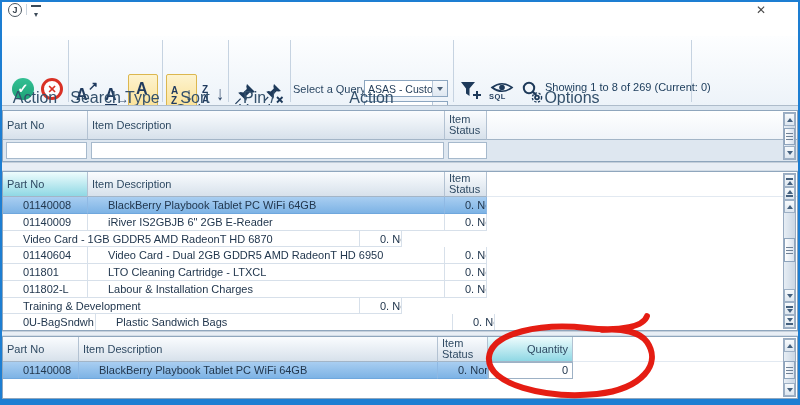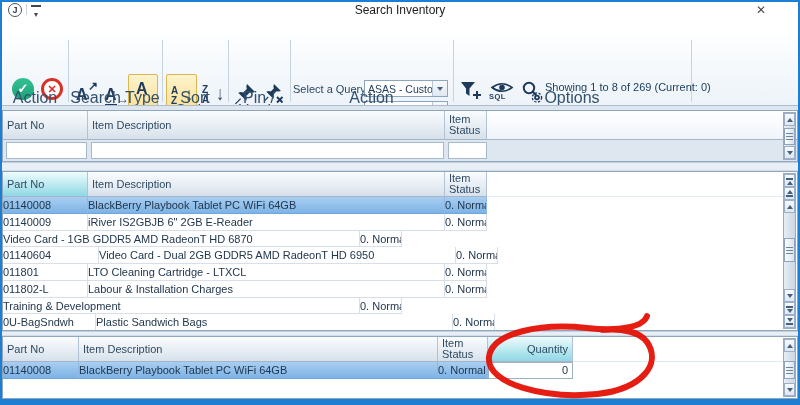--- a/index.html
+++ b/index.html
@@ -65,21 +65,21 @@
     color:#2f4a63;font-size:11px;display:flex;align-items:center;padding:0 4px;box-sizing:border-box;line-height:11px;}
   .g-h.cyan{background:linear-gradient(#eefcfd,#8fd8e4);}
   .g-h.rt{justify-content:flex-end;text-align:center;}
   .g-h.fill{flex:1;background:linear-gradient(#feffff,#f0f4f9);border-right:none;}
   .g-h.fill.white{background:#fff;border-bottom:1px solid #e2e9f1;}
   .f-strip{position:relative;height:22px;background:#dee7f0;border-bottom:1px solid #b3c2d2;}
   .f-in{position:absolute;top:2px;height:17px;border:1px solid #a6b9cc;background:#fff;box-sizing:border-box;font-size:11px;padding:0 3px;font-family:"Liberation Sans",sans-serif;}
   .g-row{display:flex;height:16.75px;}
   .g3 .g-row{height:17px;}
   .g-c{box-sizing:border-box;border-right:1px solid #d7e0ea;border-bottom:1px solid #d7e0ea;font-size:11px;color:#22374e;
-    padding:0 0;line-height:16px;white-space:nowrap;overflow:hidden;}
+    padding:0 20px;line-height:16px;white-space:nowrap;overflow:hidden;}
   .sel .g-c{background:linear-gradient(#a9cef1,#7db3e5);border-bottom-color:#6fa7dd;border-right-color:#8fb9e4;}
   .qty-cell{box-sizing:border-box;width:85px;height:17px;background:#fff;border:1px solid #9db1c5;font-size:11px;color:#22374e;
     text-align:right;line-height:15px;padding:0 4px;}
 
   .splitter{position:absolute;left:0;right:0;background:#e8eef5;border-top:1px solid #c4cfdb;border-bottom:1px solid #d2dce6;box-sizing:border-box;}
 
   
   .sbar{position:absolute;top:1px;bottom:1px;right:1px;width:13px;background:linear-gradient(90deg,#e6edf4,#cbd7e4);border:1px solid #98abc1;box-sizing:border-box;}
   .sb-btn{position:absolute;left:0;width:11px;height:13px;background:linear-gradient(#f7fafc,#dde6ef);border:1px solid #9db0c5;box-sizing:border-box;
     display:flex;align-items:center;justify-content:center;flex-direction:column;}
@@ -95,21 +95,20 @@
 </head>
 <body>
 
 <div class="frame"></div>
 <div class="client">
 
   <div class="titlebar">
     <div class="app-circ">J</div>
     <div class="qat-sep"></div>
     <div class="qat">▾</div>
-    <div class="win-title">Search Inventory</div>
     <div class="close-btn">✕</div>
   </div>
 
 
   <div class="ribbon">
 
     <div class="rsep" style="left:66px"></div>
     <div class="rsep" style="left:160px"></div>
     <div class="rsep" style="left:226px"></div>
     <div class="rsep" style="left:288px"></div>
@@ -252,21 +251,21 @@
     <div class="g-row">
       <div class="g-c" style="width:85px">01140009</div>
       <div class="g-c" style="width:357px">iRiver IS2GBJB 6" 2GB E-Reader</div>
       <div class="g-c" style="width:42px">0. Normal</div>
     </div>
     <div class="g-row">
       <div class="g-c" style="width:357px">Video Card - 1GB GDDR5 AMD RadeonT HD 6870</div>
       <div class="g-c" style="width:42px">0. Normal</div>
     </div>
     <div class="g-row">
-      <div class="g-c" style="width:96px">01140604</div>
+      <div class="g-c" style="width:85px">01140604</div>
       <div class="g-c" style="width:357px">Video Card - Dual 2GB GDDR5 AMD RadeonT HD 6950</div>
       <div class="g-c" style="width:42px">0. Normal</div>
     </div>
     <div class="g-row">
       <div class="g-c" style="width:85px">011801</div>
       <div class="g-c" style="width:357px">LTO Cleaning Cartridge - LTXCL</div>
       <div class="g-c" style="width:42px">0. Normal</div>
     </div>
     <div class="g-row">
       <div class="g-c" style="width:85px">011802-L</div>

